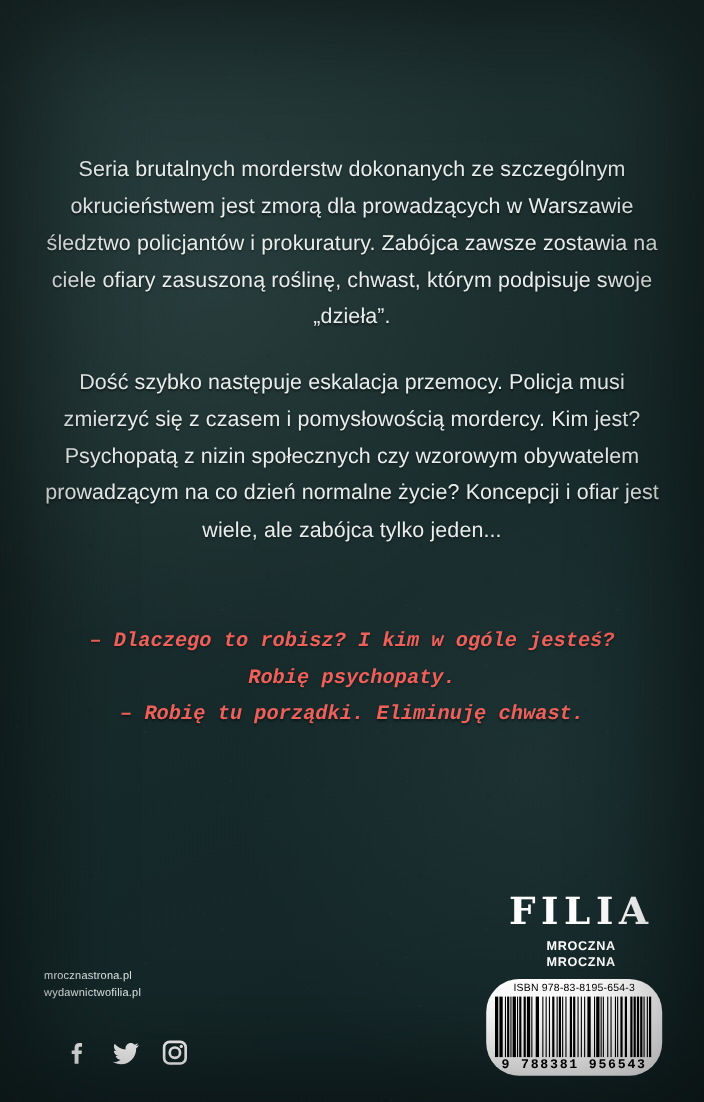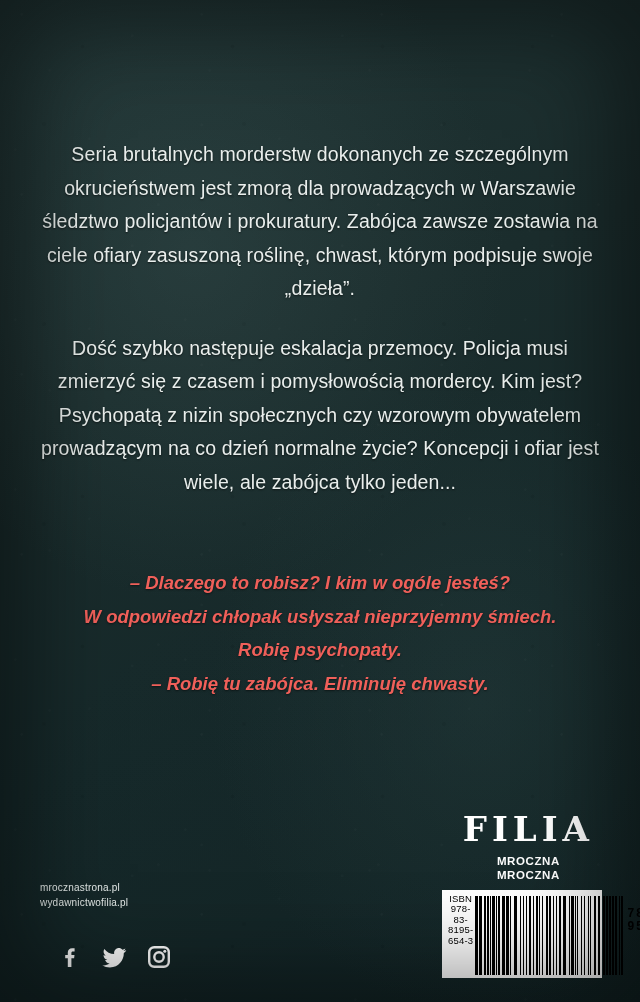--- a/index.html
+++ b/index.html
@@ -77,21 +77,21 @@
     right: 40px;
     top: 566px;
     text-align: center;
     color: #f0605a;
     font-style: italic;
     font-weight: bold;
     font-size: 18.5px;
     line-height: 1.82;
     text-shadow: 0 1px 2px rgba(0,0,0,0.5);
   }
-  .quote div { white-space: nowrap; }
+  .quote div { white-space: nowrap; font-family: Liberation Mono, monospace; }
 
   
   #publisher {
     position: absolute;
     right: 46px;
     top: 812px;
     text-align: right;
     color: #ffffff;
   }
   .logo-row {
@@ -130,21 +130,22 @@
   #barcode-box {
     position: absolute;
     right: 38px;
     bottom: 24px;
     width: 160px;
     height: 88px;
     background: #ffffff;
     padding: 4px 6px 3px 6px;
     box-sizing: border-box;
     display: flex;
-    flex-direction: row;
+    flex-direction: column;
+    border-radius: 30px;
   }
   #isbn-text {
     font-family: "Liberation Sans", sans-serif;
     font-size: 9.5px;
     color: #000;
     text-align: center;
     letter-spacing: 0.2px;
     line-height: 1.1;
   }
   #bars {
@@ -204,23 +205,22 @@
 
   <div id="grain"></div>
 
   <div class="blurb">
     <p>Seria brutalnych morderstw dokonanych ze szczególnym okrucieństwem jest zmorą dla prowadzących w Warszawie śledztwo policjantów i prokuratury. Zabójca zawsze zostawia na ciele ofiary zasuszoną roślinę, chwast, którym podpisuje swoje „dzieła”.</p>
     <p>Dość szybko następuje eskalacja przemocy. Policja musi zmierzyć się z czasem i pomysłowością mordercy. Kim jest? Psychopatą z nizin społecznych czy wzorowym obywatelem prowadzącym na co dzień normalne życie? Koncepcji i ofiar jest wiele, ale zabójca tylko jeden...</p>
   </div>
 
   <div class="quote">
     <div>– Dlaczego to robisz? I kim w ogóle jesteś?</div>
-    <div>W odpowiedzi chłopak usłyszał nieprzyjemny śmiech.</div>
     <div>Robię psychopaty.</div>
-    <div>– Robię tu zabójca. Eliminuję chwasty.</div>
+    <div>– Robię tu porządki. Eliminuję chwast.</div>
   </div>
 
   <div id="publisher">
     <div class="logo-row">
       <div class="filia">FILIA</div>
       <div class="imprint">
         <div>MROCZNA</div>
         <div>MROCZNA</div>
       </div>
     </div>

